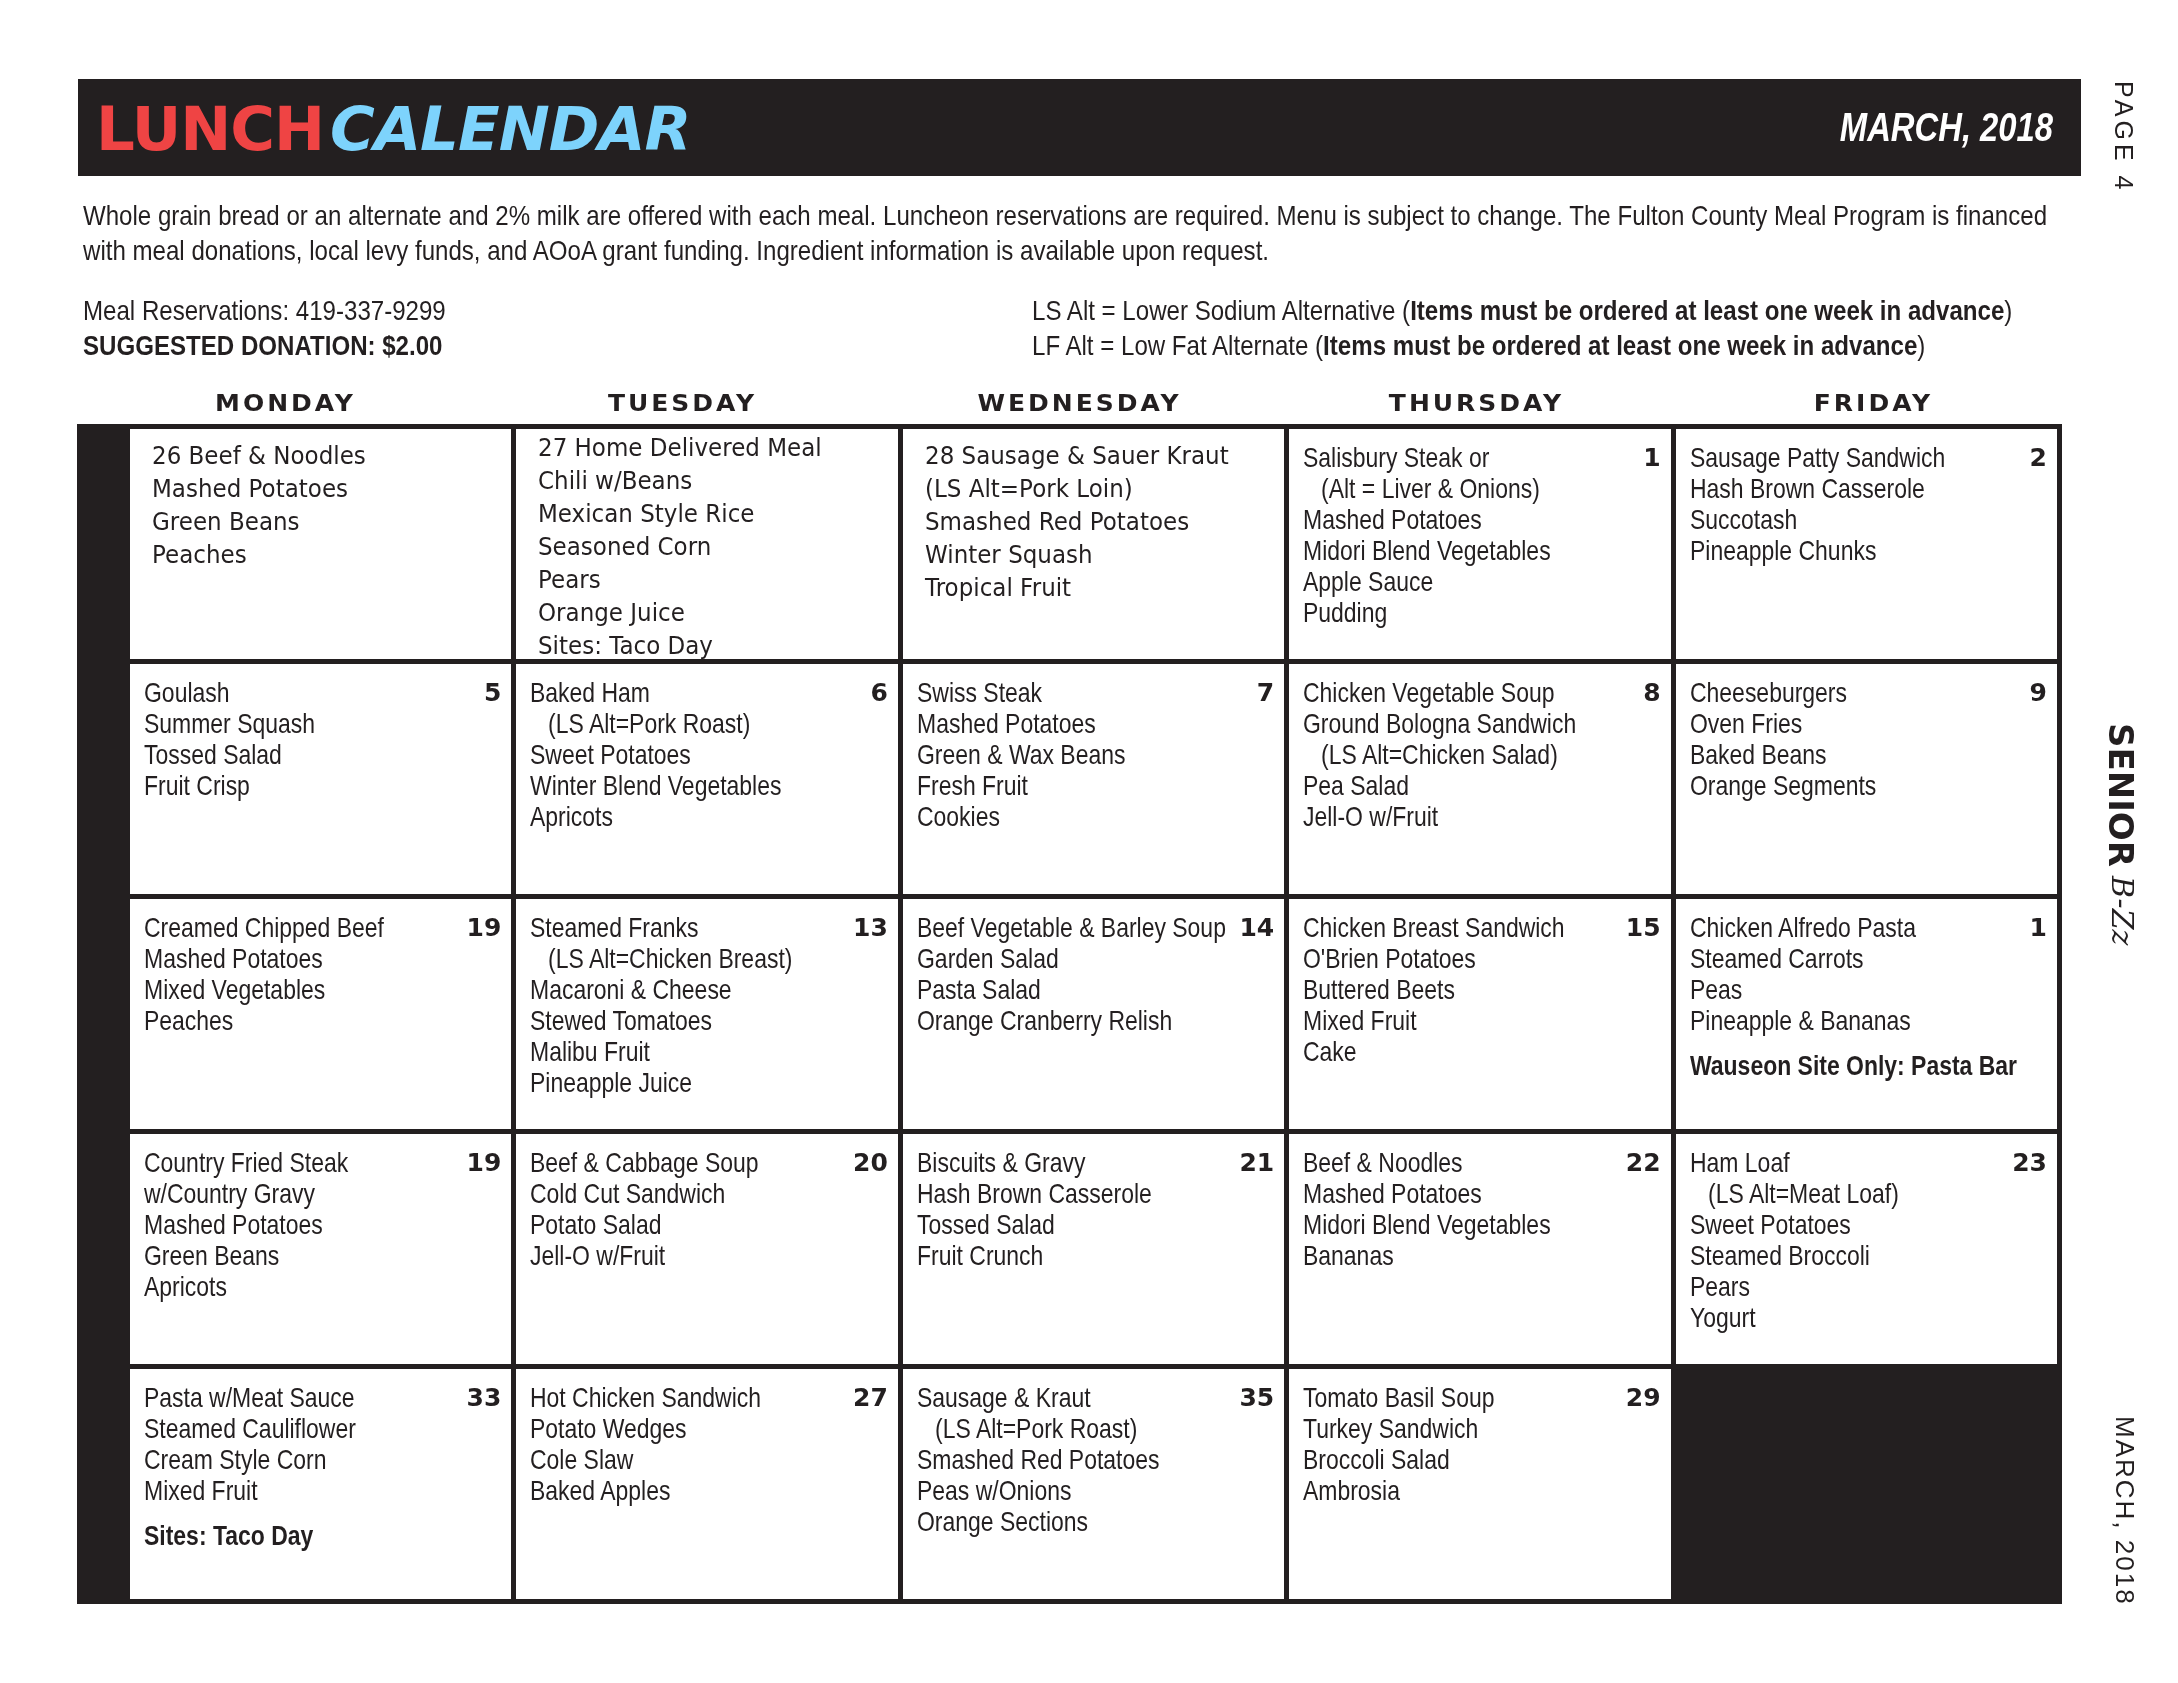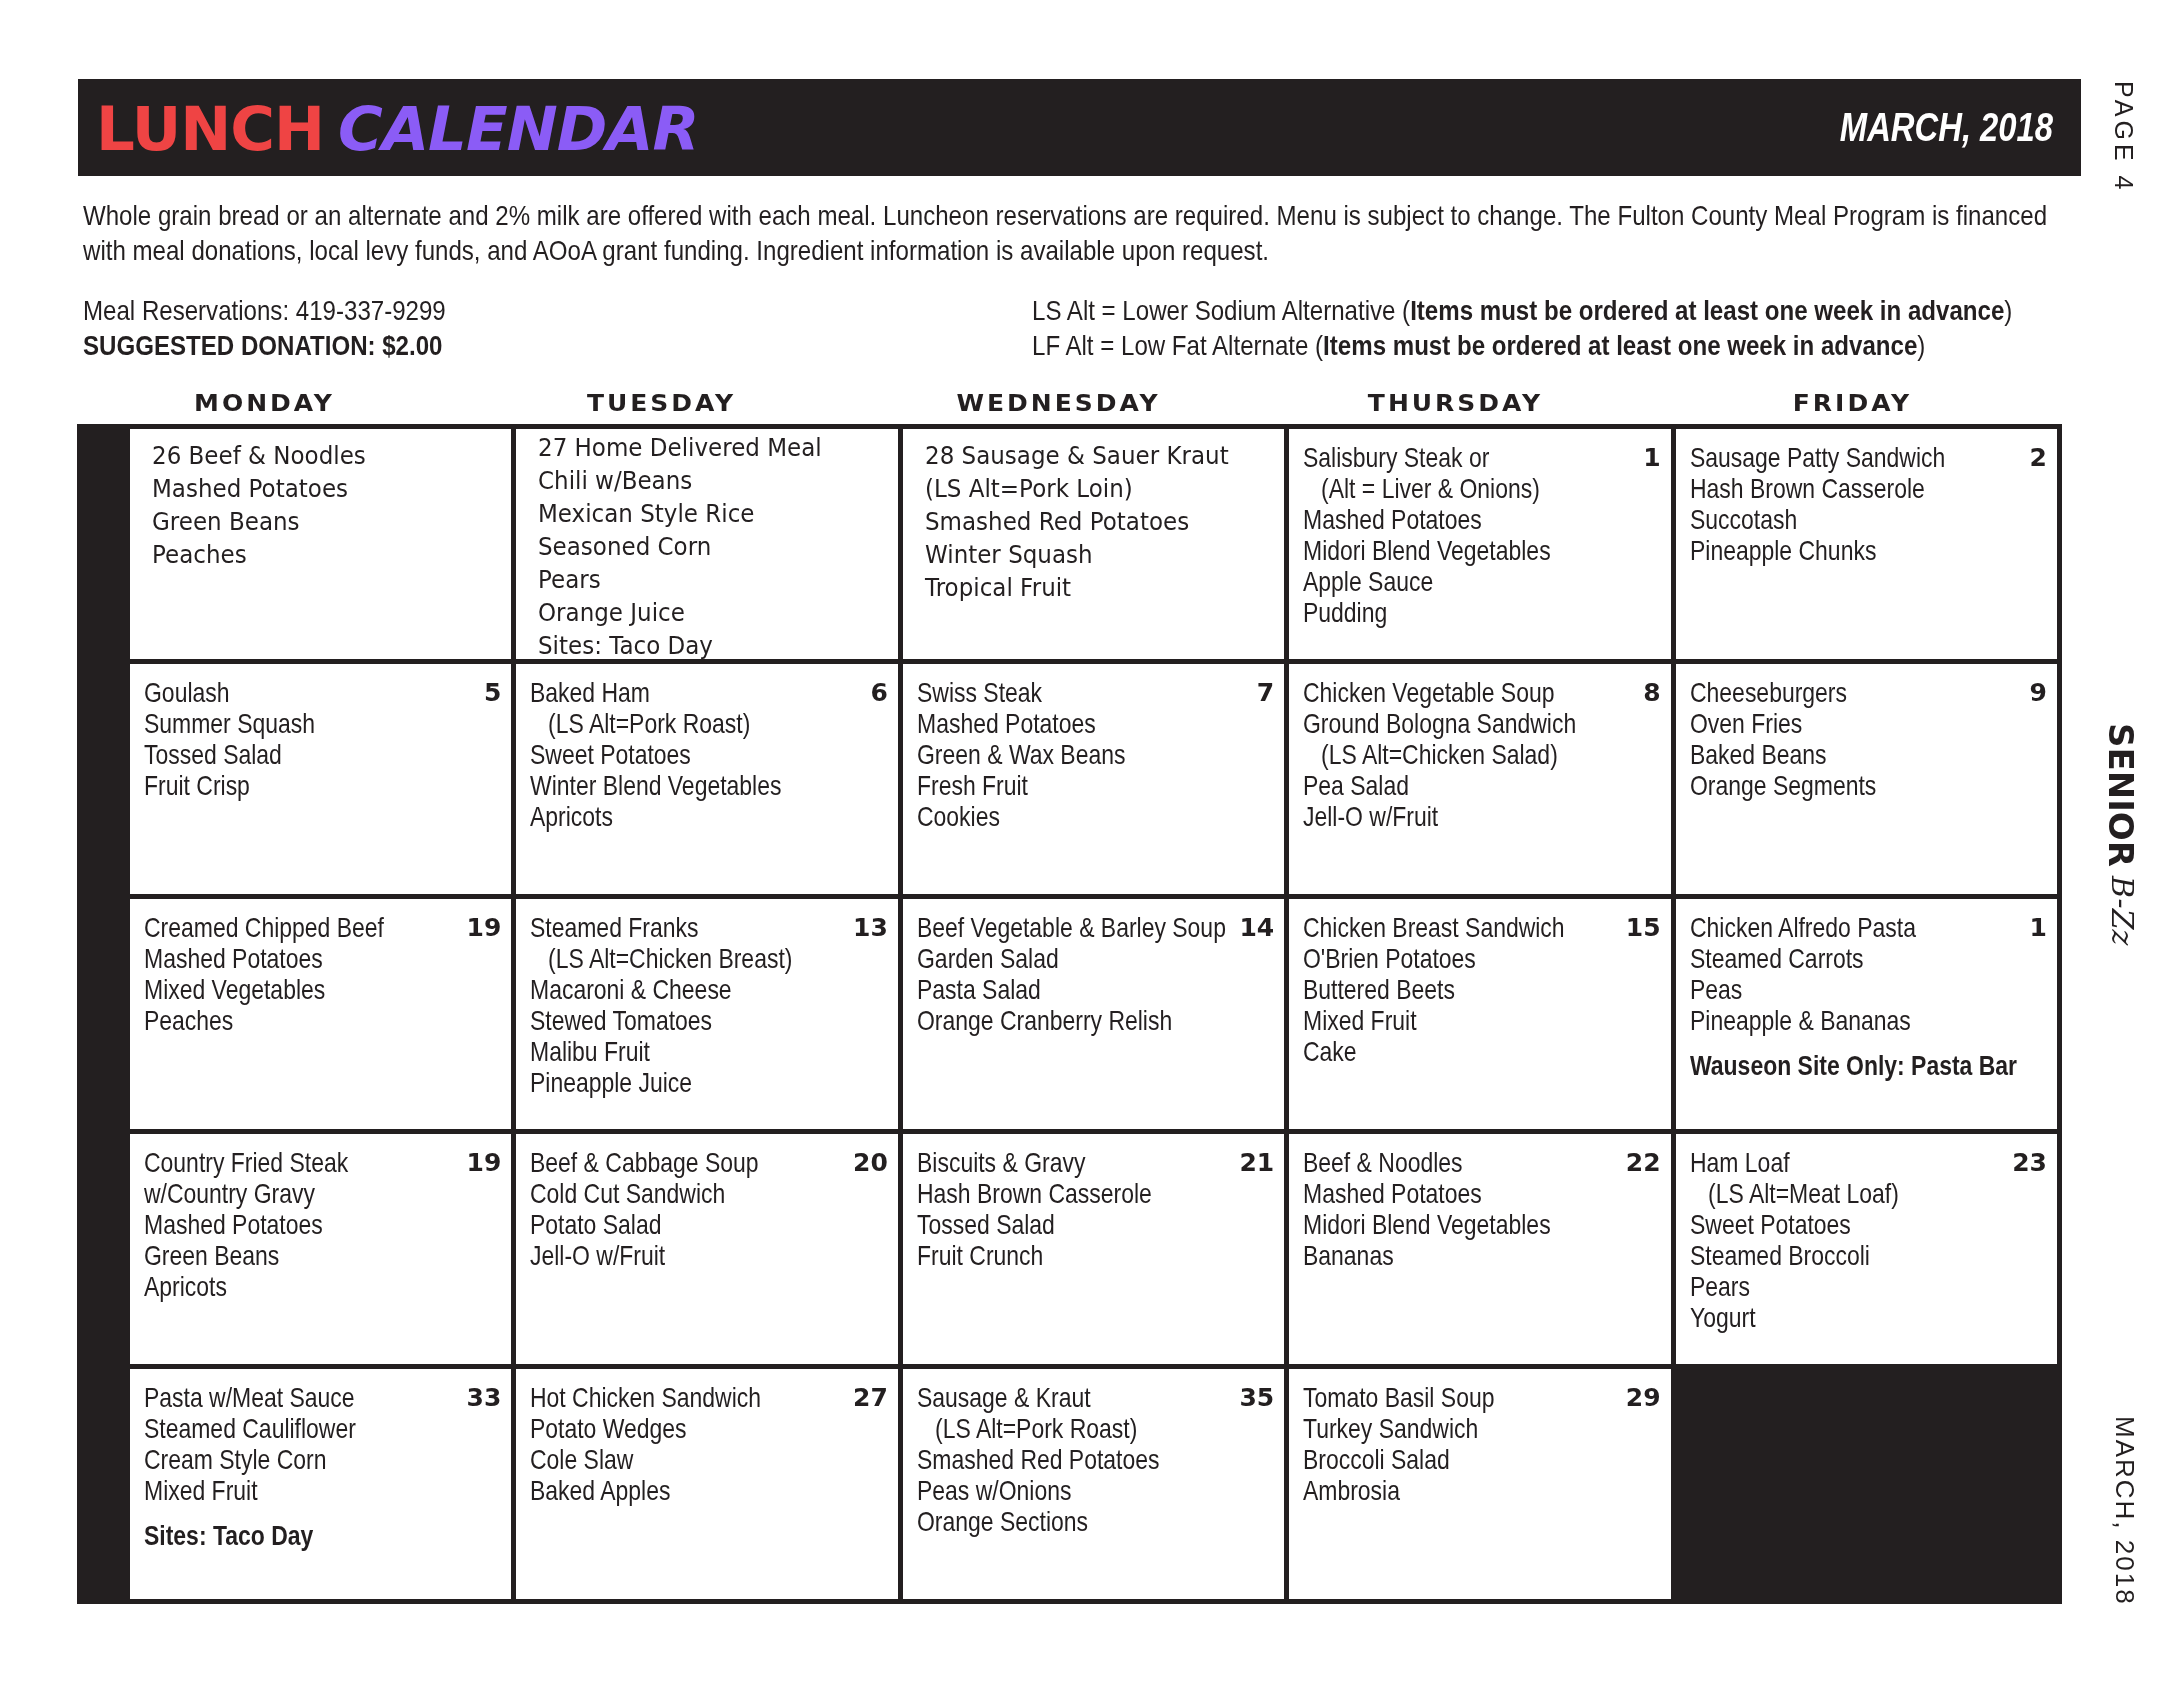--- a/index.html
+++ b/index.html
@@ -4,35 +4,35 @@
 <style>
   html, body { margin:0; padding:0; background:#ffffff; }
   body { width:2178px; height:1683px; position:relative; overflow:hidden;
          font-family:"Liberation Sans", sans-serif; color:#231f20; }
 
   .title-bar { position:absolute; left:78px; top:79px; width:2003px; height:97px;
                background:#231f20; }
   .title-left { position:absolute; left:18px; top:14px; font-size:61px; font-weight:bold;
                 font-family:"DejaVu Sans", sans-serif; letter-spacing:-1px; }
   .title-left .w1 { color:#ef4444; }
-  .title-left .w2 { color:#8b5cf6; font-style:italic; margin-left:14px; }
+  .title-left .w2 { color:#7dd3fc; font-style:italic; margin-left:6px; }
   .title-right { position:absolute; right:28px; top:26px; color:#ffffff; font-size:40px;
                  font-weight:bold; font-style:italic; transform:scaleX(0.82); transform-origin:right center; }
 
   .intro { position:absolute; left:83px; top:198px; width:2010px; font-size:28px; line-height:35px;
            transform:scaleX(0.86); transform-origin:left top; width:2336px; }
 
   .info-left { position:absolute; left:83px; top:293px; font-size:28px; line-height:35px;
                transform:scaleX(0.86); transform-origin:left top; }
   .info-left .bold { font-weight:bold; }
   .info-right { position:absolute; left:1032px; top:293px; font-size:28px; line-height:35px;
                 transform:scaleX(0.86); transform-origin:left top; white-space:nowrap; }
   .info-right b { font-weight:bold; }
 
-  .day-headers { position:absolute; left:66px; top:388px; width:1985px; height:36px; display:flex; }
+  .day-headers { position:absolute; left:87px; top:388px; width:1985px; height:36px; display:flex; }
   .day-header { width:397px; text-align:center; font-size:25px; font-weight:bold;
                 letter-spacing:3px; font-family:"DejaVu Sans", sans-serif; transform:scaleY(0.95); }
 
   .grid { position:absolute; left:77px; top:424px; width:1985px; height:1180px;
           display:grid; grid-template-columns:repeat(5, 1fr); grid-template-rows:repeat(5, 1fr);
           border:5px solid #231f20; box-sizing:border-box; background:#231f20; gap:5px;padding-left:48px; }
   .cell { background:#ffffff; position:relative; overflow:hidden; }
   .cell .date { position:absolute; right:10px; top:14px; font-size:25px; font-weight:bold;
                 font-family:"DejaVu Sans", sans-serif; }
   .cell .items { position:absolute; left:14px; top:13px; font-size:28px; line-height:31px;

